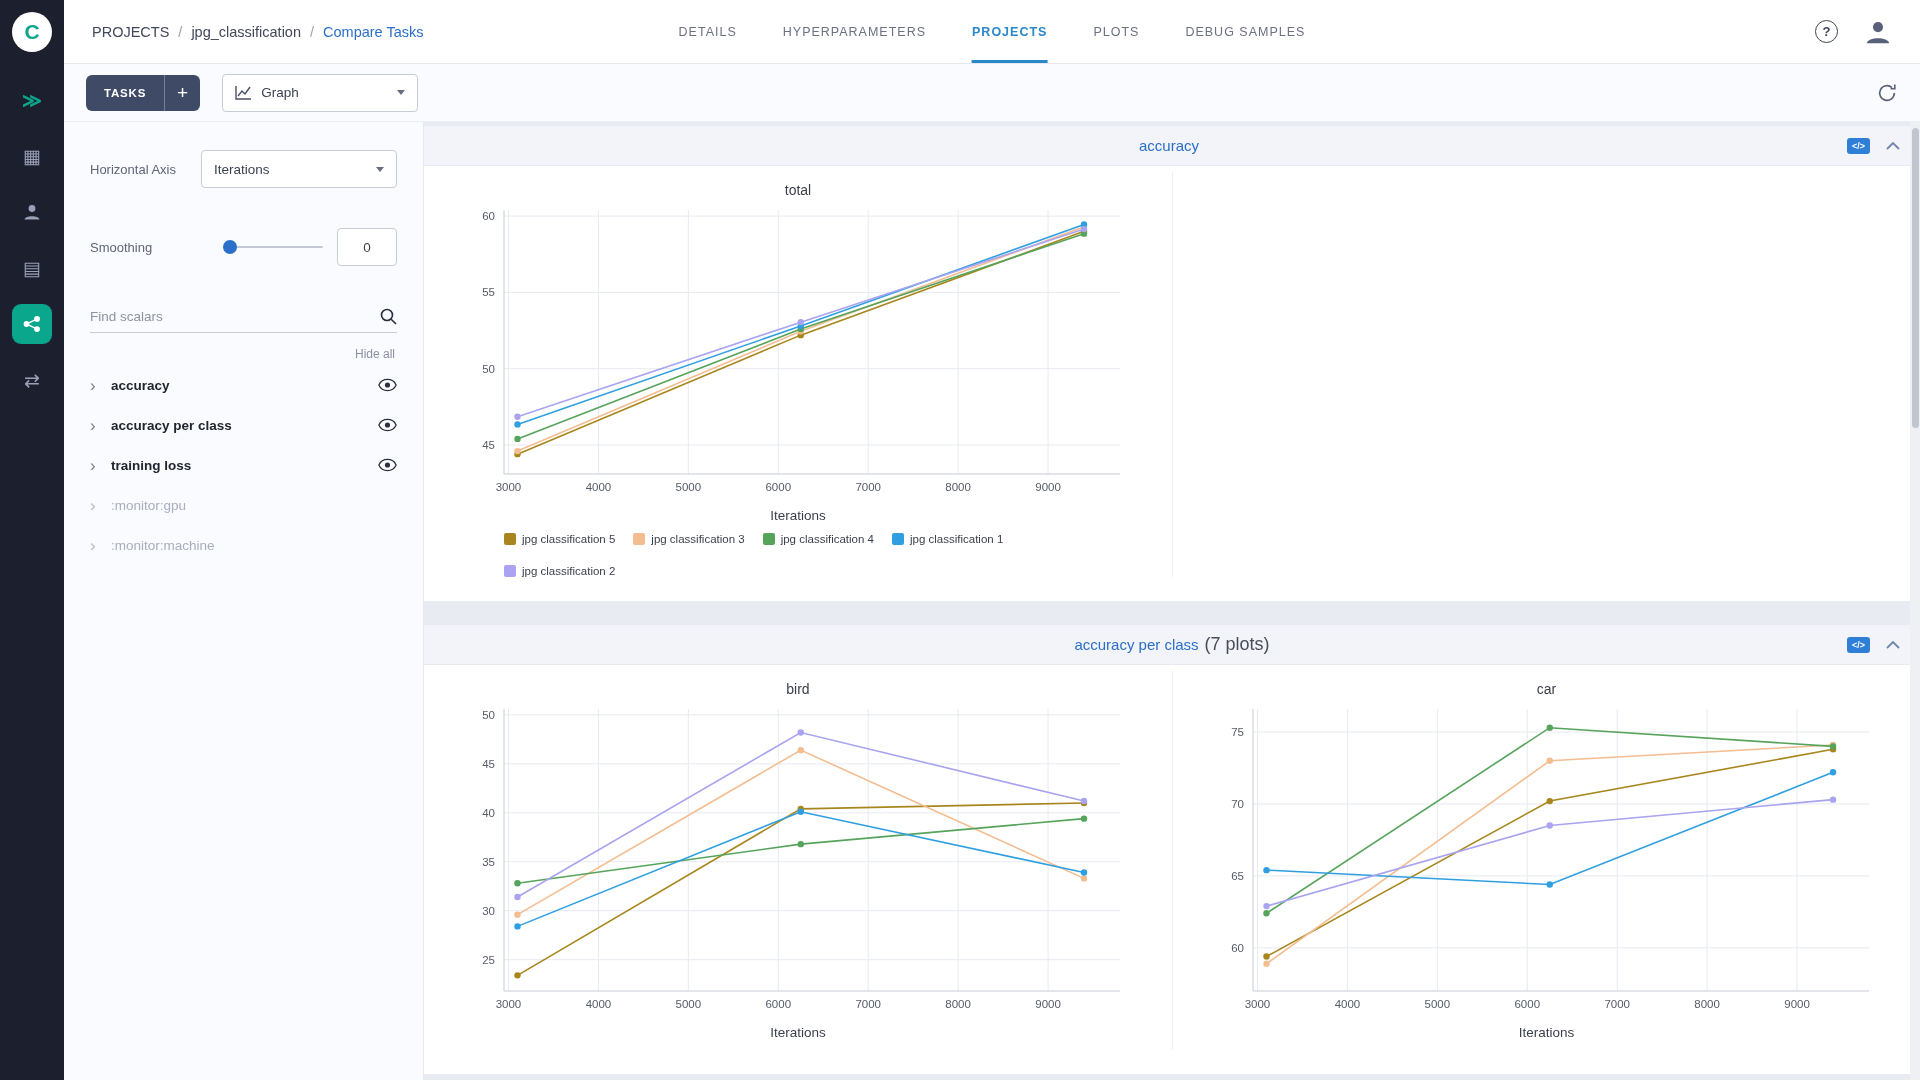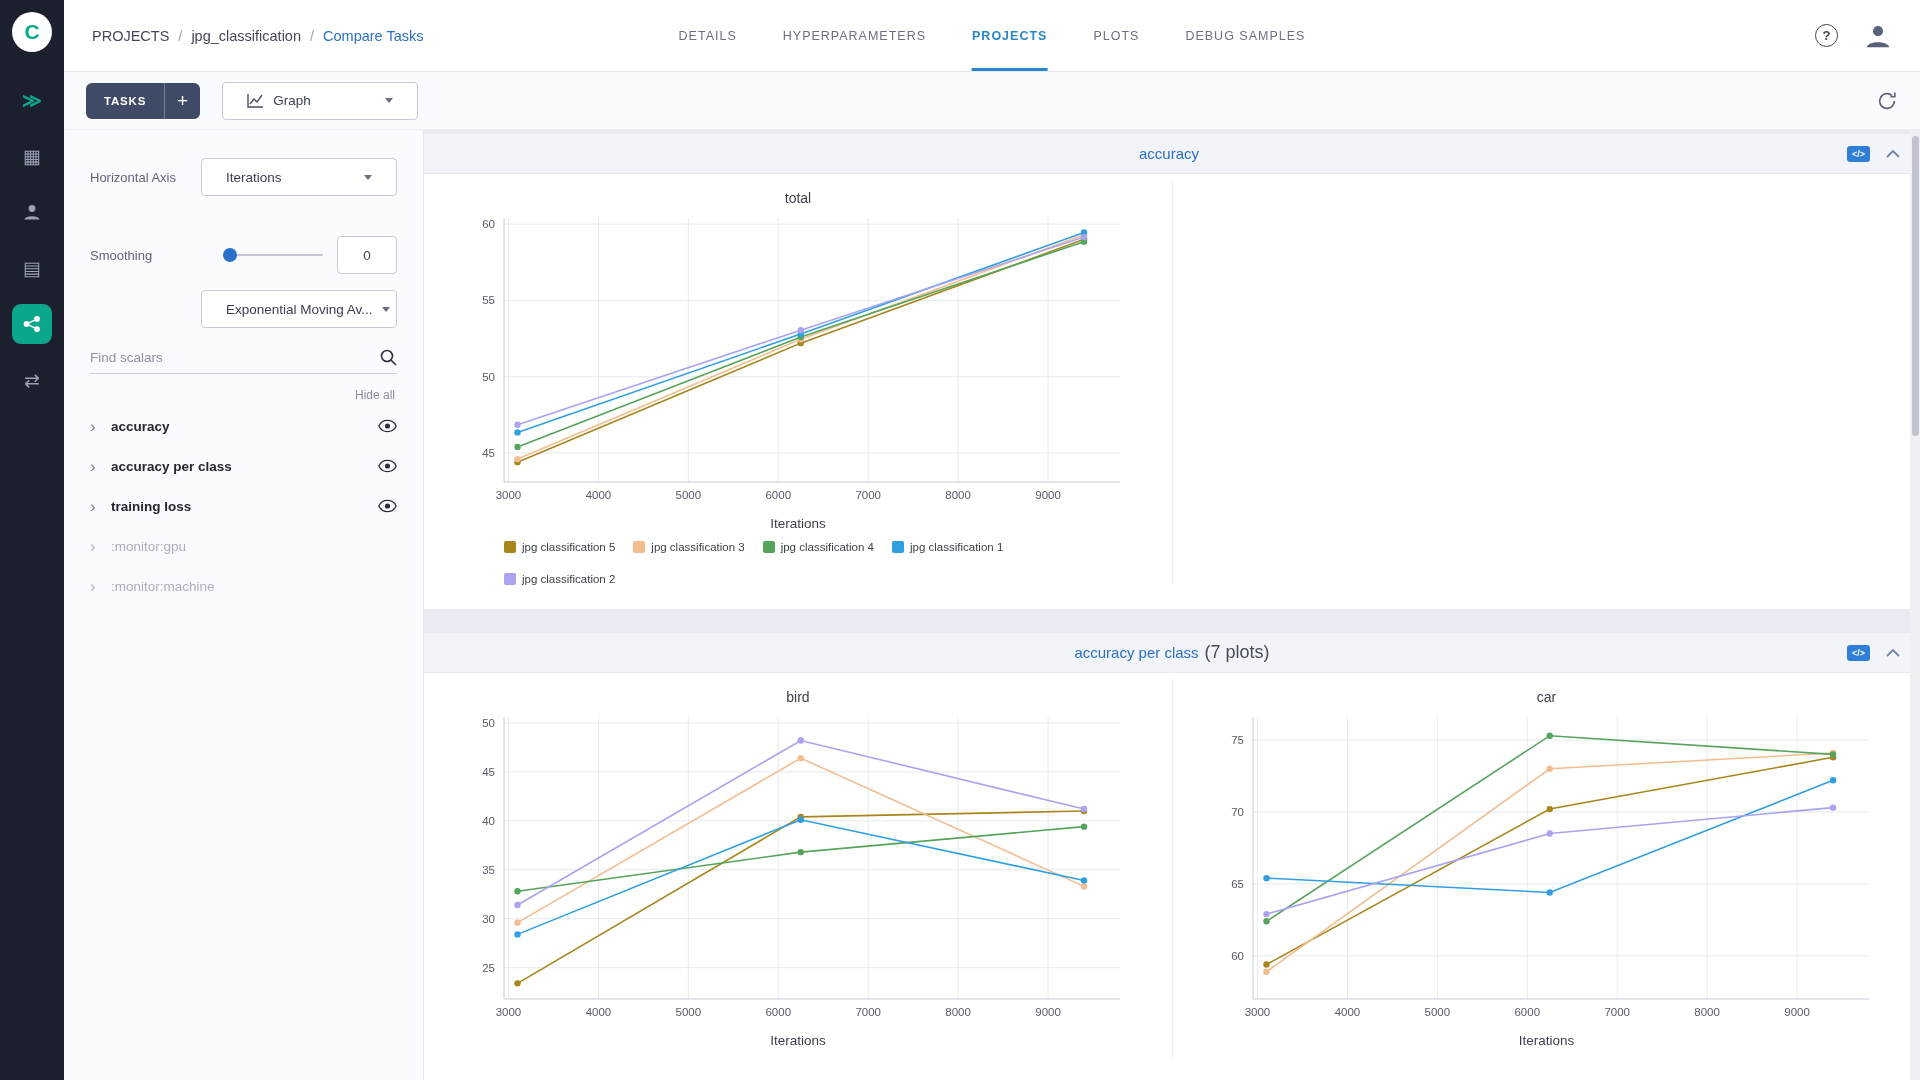--- a/index.html
+++ b/index.html
@@ -9,53 +9,53 @@
   
   .rail{width:64px;background:#1b1f2e;display:flex;flex-direction:column;align-items:center;padding-top:12px;gap:16px;flex-shrink:0}
   .logo{width:40px;height:40px;border-radius:50%;background:#fff;display:flex;align-items:center;justify-content:center;font-weight:bold;font-size:21px;color:#0ba78c;margin-bottom:12px;cursor:pointer}
   .rail-icon{width:40px;height:40px;display:flex;align-items:center;justify-content:center;border-radius:9px;color:#9aa0b5;font-size:19px;cursor:pointer}
   .rail-icon.teal{color:#0ba78c;font-weight:bold}
   .rail-icon.active{background:#0ba78c;color:#fff}
 
   .content{flex:1;display:flex;flex-direction:column;min-width:0}
 
   
-  .topbar{height:72px;background:#fff;border-bottom:1px solid #e7e9f0;display:flex;align-items:center;padding:0 28px;position:relative;flex-shrink:0}
+  .topbar{height:64px;background:#fff;border-bottom:1px solid #e7e9f0;display:flex;align-items:center;padding:0 28px;position:relative;flex-shrink:0}
   .breadcrumb{font-size:14.5px;color:#42475a;display:flex;gap:9px;align-items:center;white-space:nowrap}
   .crumb-sep{color:#9aa0b0}
   .crumb-current{color:#2a6fc9}
   .tabs{position:absolute;left:50%;transform:translateX(-50%);top:0;height:100%;display:flex;gap:46px}
   .tab{display:flex;align-items:center;font-size:12.5px;letter-spacing:.08em;color:#6b7183;border-bottom:3px solid transparent;padding-top:3px;cursor:pointer;white-space:nowrap}
   .tab.active{color:#2a87ca;border-bottom-color:#2a87ca;font-weight:bold}
   .top-actions{margin-left:auto;display:flex;gap:26px;align-items:center}
   .help-icon{width:23px;height:23px;border-radius:50%;border:1.7px solid #3f4553;color:#3f4553;display:flex;align-items:center;justify-content:center;font-size:13px;font-weight:bold;cursor:pointer}
 
   
   .toolbar{height:58px;background:#fafbfe;border-bottom:1px solid #edeff5;display:flex;align-items:center;padding:0 22px;gap:22px;flex-shrink:0}
   .tasks-btn{display:flex}
   .tasks-main{height:36px;background:#3e4a66;color:#fff;border:none;border-radius:6px 0 0 6px;font-family:inherit;font-size:11.5px;font-weight:bold;letter-spacing:.07em;padding:0 18px;cursor:pointer}
   .tasks-add{height:36px;width:36px;background:#3e4a66;color:#fff;border:none;border-left:1px solid rgba(255,255,255,.3);border-radius:0 6px 6px 0;font-size:19px;font-weight:normal;cursor:pointer;font-family:inherit}
-  .select{height:38px;border:1px solid #c6cbd8;border-radius:4px;background:#fff;display:flex;align-items:center;padding:0 24px;font-size:13.5px;color:#3c4252;gap:9px;cursor:pointer;white-space:nowrap}
+  .select{height:38px;border:1px solid #c6cbd8;border-radius:4px;background:#fff;display:flex;align-items:center;padding:0 12px;font-size:13.5px;color:#3c4252;gap:9px;cursor:pointer;white-space:nowrap}
   .select .caret{margin-left:auto;width:0;height:0;border-left:4.5px solid transparent;border-right:4.5px solid transparent;border-top:5px solid #676d80}
   .view-select{width:196px}
   .refresh{margin-left:auto;cursor:pointer;display:flex;align-items:center}
 
   
   .body{flex:1;display:flex;min-height:0}
   .panel{width:360px;background:#fafbfe;border-right:1px solid #e5e8f0;padding:28px 26px 0 26px;flex-shrink:0}
   .control-row{display:flex;align-items:center;margin-bottom:16px}
   .control-label{font-size:13px;color:#606577}
   .control-row .select{margin-left:auto;width:196px}
   .control-row.mt{margin-top:40px}
   .slider{position:relative;width:100px;height:14px;margin-left:auto;margin-right:14px;cursor:pointer}
   .slider-track{position:absolute;top:6px;left:0;right:0;height:2px;background:#c3c8d4;border-radius:1px}
   .slider-thumb{position:absolute;left:0;top:0;width:14px;height:14px;border-radius:50%;background:#2a6fc9}
   .num-input{width:60px;height:38px;border:1px solid #c6cbd8;border-radius:4px;text-align:center;font-size:13.5px;color:#3c4252;background:#fff;font-family:inherit}
   .control-row.right{justify-content:flex-end}
-  .search-row{display:flex;align-items:center;border-bottom:1px solid #c9cdd8;margin-top:20px;padding-bottom:7px}
+  .search-row{display:flex;align-items:center;border-bottom:1px solid #c9cdd8;margin-top:41px;padding-bottom:7px}
   .search-row input{border:none;outline:none;background:transparent;flex:1;font-size:13.5px;color:#3c4252;font-family:inherit}
   .search-row input::placeholder{color:#8d92a2}
   .hide-all{font-size:12px;color:#8b90a0;text-align:right;margin:14px 2px 4px;cursor:pointer}
   .metric-row{display:flex;align-items:center;height:40px;cursor:pointer}
   .metric-row .chev{font-size:17px;color:#7b8095;width:14px;line-height:1}
   .metric-label{font-size:13.5px;font-weight:bold;color:#23262f;margin-left:7px}
   .metric-row .eye{margin-left:auto}
   .metric-row.muted .metric-label{color:#a9aebd;font-weight:normal}
   .metric-row.muted .chev{color:#b3b7c4}
 
@@ -170,26 +170,20 @@
             <span class="caret"></span>
           </div>
         </div>
         <div class="control-row mt">
           <span class="control-label">Smoothing</span>
           <div class="slider">
             <div class="slider-track"></div>
             <div class="slider-thumb"></div>
           </div>
           <input class="num-input" value="0" style="">
-        </div>
-        <div class="control-row right">
-          <div class="select">
-            <span>Exponential Moving Av...</span>
-            <span class="caret"></span>
-          </div>
         </div>
         <div class="search-row">
           <input placeholder="Find scalars" style="">
           <svg width="18" height="18" viewBox="0 0 18 18" fill="none" stroke="#2a2e3c" stroke-width="1.6">
               <circle cx="8" cy="8" r="5.5"></circle>
               <path d="M12.2 12.2L17 17"></path>
             </svg>
         </div>
         <div class="hide-all">Hide all</div>
         <div>

